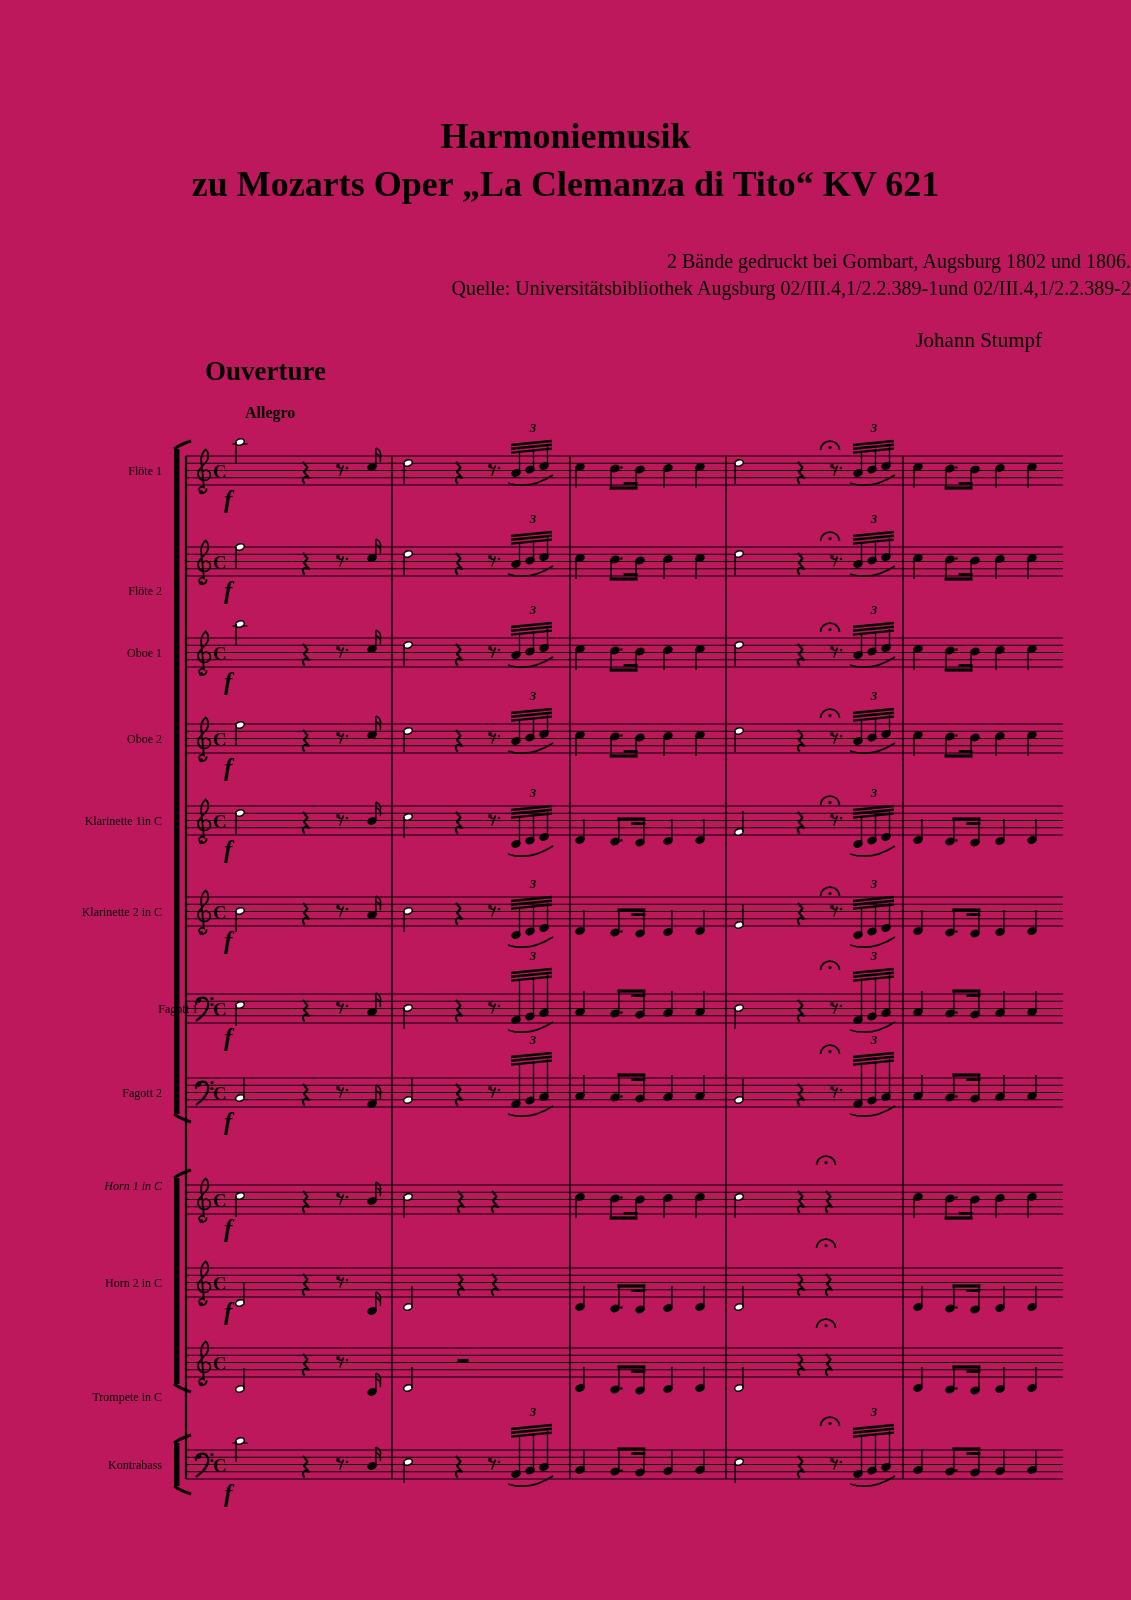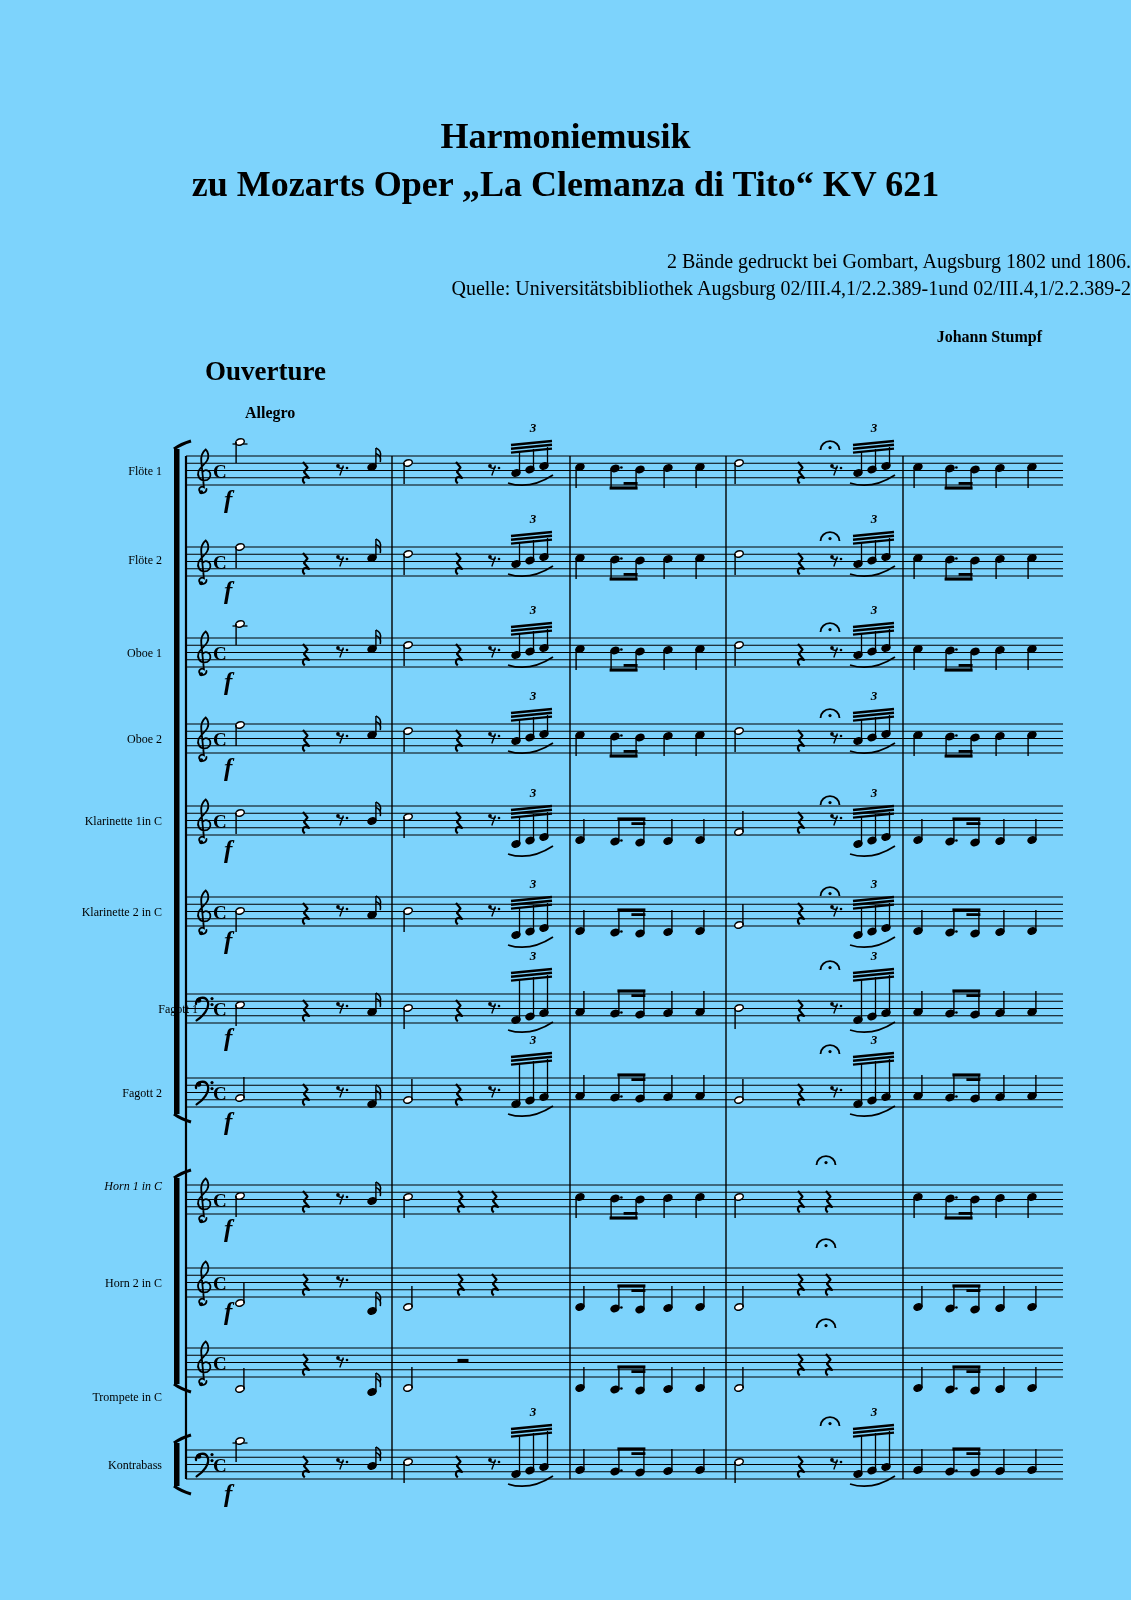--- a/index.html
+++ b/index.html
@@ -1,22 +1,22 @@
 <!DOCTYPE html>
 <html><head>
 <meta charset="utf-8">
 <style>
   html,body{margin:0;padding:0;background:#888;}
-  .page{position:relative;width:1131px;height:1600px;background:#7dd3fc;margin:0 auto;
+  .page{position:relative;width:1131px;height:1600px;background:#be185d;margin:0 auto;
         font-family:"Liberation Serif", serif;color:#000;overflow:hidden;}
   .title-block{position:absolute;top:112px;left:0;width:1131px;text-align:center;
                font-weight:bold;font-size:36px;line-height:48px;}
   .subtitle-block{position:absolute;top:248px;left:0;width:1131px;text-align:right;
                   font-size:20px;line-height:27px;}
-  .composer{position:absolute;top:328px;right:89px;font-weight:bold;font-size:16px;}
+  .composer{position:absolute;top:328px;right:89px;font-weight:normal;font-size:21px;}
   .movement{position:absolute;top:356px;left:205px;font-weight:bold;font-size:27px;text-align:right;}
   .tempo{position:absolute;top:404px;left:245px;font-weight:bold;font-size:16px;}
   .inst-label{position:absolute;left:0;width:162px;text-align:right;font-size:12px;
               line-height:20px;white-space:nowrap;}
   svg{position:absolute;top:0;left:0;}
   svg text{font-family:"Liberation Serif", serif;}
 </style>
 </head>
 <body>
 
@@ -28,21 +28,21 @@
   <div class="subtitle-block">
     <div>2 Bände gedruckt bei Gombart, Augsburg 1802 und 1806.</div>
     <div>Quelle: Universitätsbibliothek Augsburg 02/III.4,1/2.2.389-1und 02/III.4,1/2.2.389-2</div>
   </div>
   <div class="composer">Johann Stumpf</div>
   <div class="movement">Ouverture</div>
   <div class="tempo">Allegro</div>
 
   <div id="labels">
       <div class="inst-label" style="top: 460.5px;">Flöte 1</div>
-      <div class="inst-label" style="top: 550px;">Flöte 2</div>
+      <div class="inst-label" style="top: 581px;">Flöte 2</div>
       <div class="inst-label" style="top: 642.5px;">Oboe 1</div>
       <div class="inst-label" style="top: 728.5px;">Oboe 2</div>
       <div class="inst-label" style="top: 810.5px;">Klarinette 1in C</div>
       <div class="inst-label" style="top: 901.5px;">Klarinette 2 in C</div>
       <div class="inst-label" style="top: 998.5px; margin-left: 36px;">Fagott 1</div>
       <div class="inst-label" style="top: 1082.5px;">Fagott 2</div>
       <div class="inst-label" style="top: 1176px; font-style: italic;">Horn 1 in C</div>
       <div class="inst-label" style="top: 1272.5px;">Horn 2 in C</div>
       <div class="inst-label" style="top: 1377px; margin-top: 10px;">Trompete in C</div>
       <div class="inst-label" style="top: 1454.5px;">Kontrabass</div>

